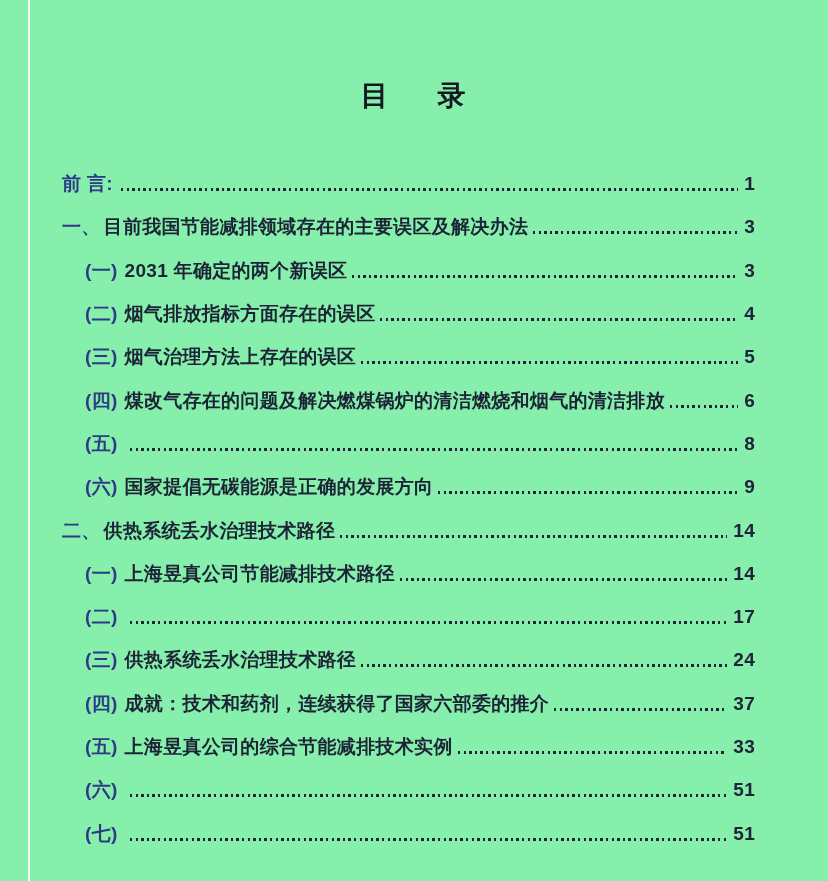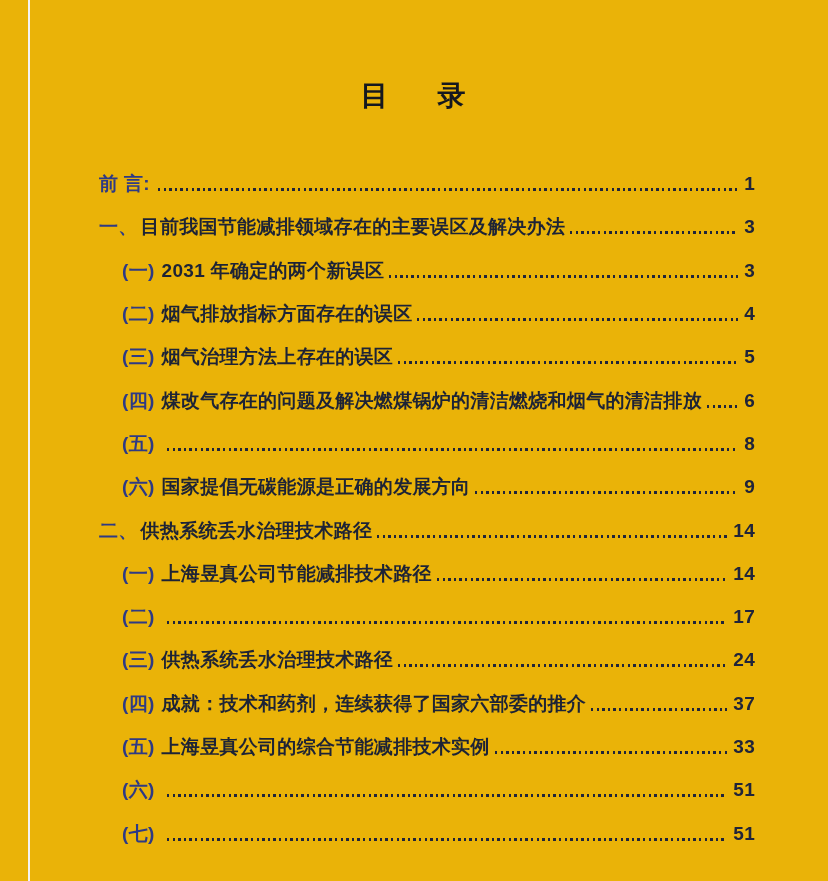--- a/index.html
+++ b/index.html
@@ -4,21 +4,21 @@
 <style>
   html, body {
     margin: 0;
     padding: 0;
     background: #ffffff;
   }
   .page {
     position: relative;
     width: 828px;
     height: 881px;
-    background: #eab308;
+    background: #86efac;
     overflow: hidden;
     font-family: "Liberation Sans", sans-serif;
   }
   
   .page::before {
     content: "";
     position: absolute;
     left: 28px;
     top: 0;
     bottom: 0;
@@ -52,21 +52,20 @@
     font-size: 19px;
     letter-spacing: 0.3px;
     line-height: 1;
   }
   .row.level2 { padding-left: 23px; }
   .num {
     color: var(--num-color, #2e3a85);
     white-space: pre;
     margin-right: 7px;
     flex: 0 0 auto;
-    margin-left: 37px;
   }
   .row.level1 .num { margin-right: 3px; }
   .text {
     color: var(--text-color, #1d2336);
     white-space: nowrap;
     flex: 0 0 auto;
   }
   .leader {
     flex: 1 1 auto;
     height: 3px;

